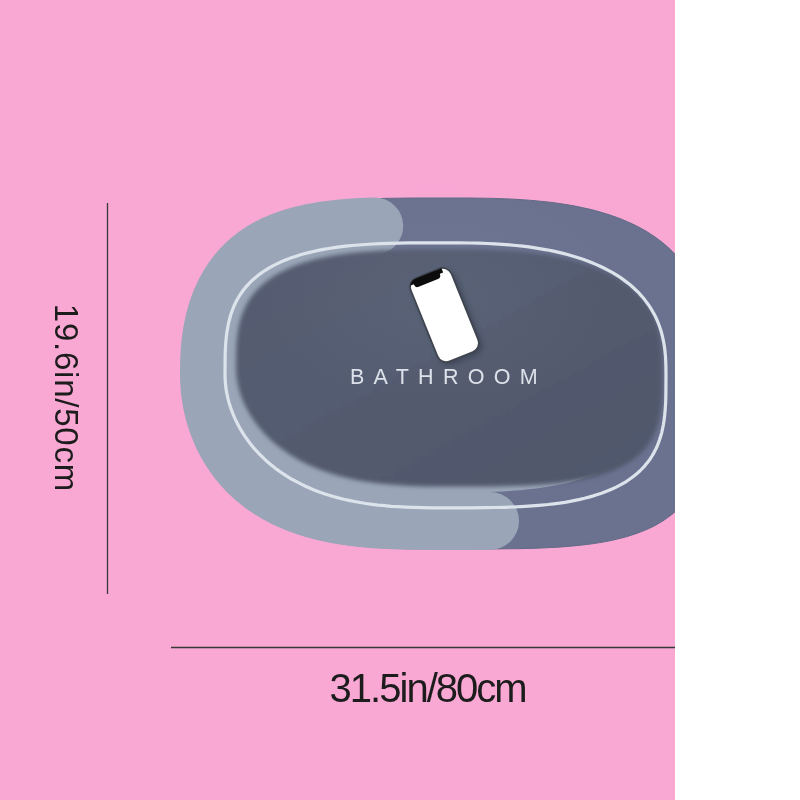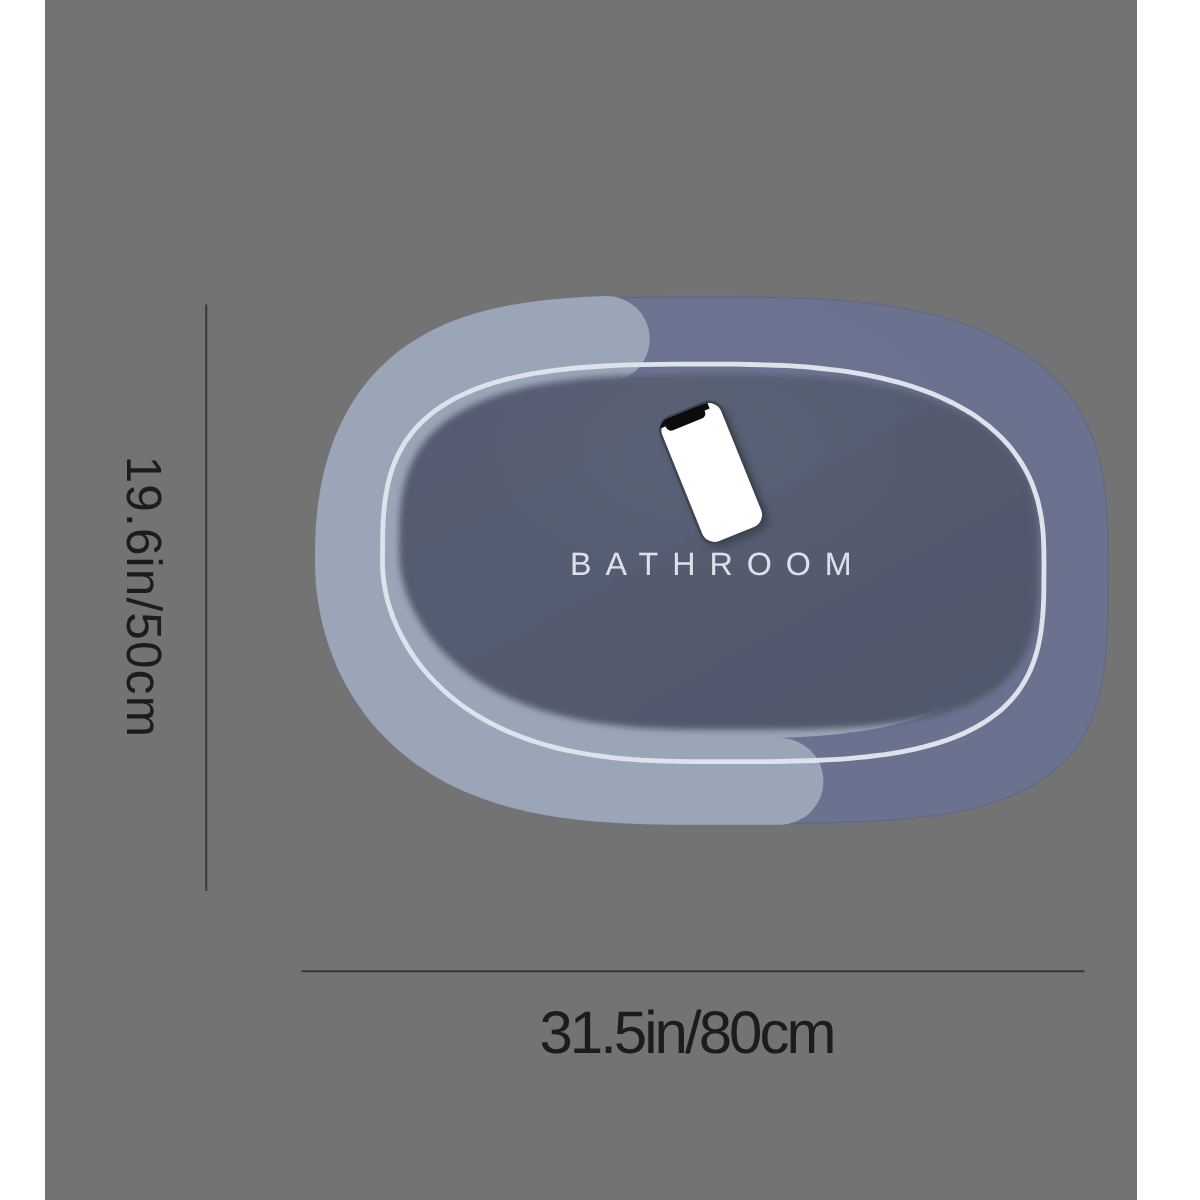--- a/index.html
+++ b/index.html
@@ -1,17 +1,17 @@
 <!DOCTYPE html>
 <html><head>
 <meta charset="utf-8">
 <style>
   html,body{margin:0;padding:0;background:#ffffff;}
-  .stage{position:relative;width:728px;height:800px;background:#737373;overflow:hidden;
-         font-family:"Liberation Sans", sans-serif;margin-left:30px;}
+  .stage{position:relative;width:675px;height:800px;background:#f9a8d4;overflow:hidden;
+         font-family:"Liberation Sans", sans-serif;}
 </style>
 </head>
 <body>
 <div class="stage">
 <svg width="800" height="800" viewBox="0 0 800 800" xmlns="http://www.w3.org/2000/svg">
 
   <path d="M 445.5 198.0 L 468.1 198.0 L 482.0 198.2 L 493.8 198.4 L 504.3 198.8 L 514.0 199.2 L 523.2 199.8 L 531.8 200.4 L 539.9 201.2 L 547.8 202.0 L 555.3 202.9 L 562.5 204.0 L 569.5 205.1 L 576.2 206.3 L 582.7 207.7 L 589.0 209.1 L 595.1 210.6 L 601.0 212.3 L 606.7 214.0 L 612.2 215.8 L 617.6 217.7 L 622.8 219.7 L 627.8 221.9 L 632.7 224.1 L 637.4 226.4 L 641.9 228.8 L 646.3 231.3 L 650.5 234.0 L 654.6 236.7 L 658.5 239.5 L 662.3 242.4 L 665.9 245.5 L 669.4 248.6 L 672.7 251.8 L 675.9 255.2 L 678.9 258.7 L 681.8 262.2 L 684.6 265.9 L 687.1 269.7 L 689.6 273.7 L 691.9 277.7 L 694.0 281.9 L 696.0 286.3 L 697.9 290.8 L 699.6 295.4 L 701.1 300.2 L 702.5 305.3 L 703.8 310.5 L 704.9 315.9 L 705.8 321.7 L 706.7 327.8 L 707.3 334.2 L 707.8 341.3 L 708.2 349.1 L 708.4 358.4 L 708.5 373.5 L 708.4 400.5 L 708.3 412.4 L 708.0 421.6 L 707.6 429.5 L 707.1 436.4 L 706.5 442.7 L 705.7 448.5 L 704.9 453.8 L 703.9 458.9 L 702.8 463.6 L 701.6 468.1 L 700.3 472.4 L 698.9 476.4 L 697.4 480.3 L 695.7 484.0 L 693.9 487.6 L 692.0 491.0 L 690.0 494.3 L 687.9 497.4 L 685.6 500.5 L 683.2 503.4 L 680.7 506.2 L 678.1 508.9 L 675.3 511.5 L 672.5 513.9 L 669.4 516.3 L 666.3 518.6 L 663.0 520.8 L 659.5 522.9 L 656.0 524.9 L 652.2 526.9 L 648.4 528.7 L 644.3 530.5 L 640.1 532.1 L 635.8 533.7 L 631.2 535.2 L 626.5 536.7 L 621.6 538.0 L 616.5 539.3 L 611.1 540.5 L 605.6 541.6 L 599.7 542.6 L 593.6 543.6 L 587.3 544.4 L 580.5 545.2 L 573.4 545.9 L 565.9 546.6 L 557.8 547.2 L 549.2 547.6 L 539.8 548.1 L 529.4 548.4 L 517.6 548.7 L 503.8 548.8 L 486.0 549.0 L 445.5 549.0 L 424.1 548.9 L 410.9 548.8 L 399.7 548.5 L 389.8 548.2 L 380.6 547.7 L 372.0 547.1 L 364.0 546.5 L 356.3 545.7 L 348.9 544.8 L 341.8 543.7 L 334.9 542.6 L 328.3 541.4 L 321.9 540.0 L 315.7 538.5 L 309.7 536.9 L 303.8 535.2 L 298.1 533.4 L 292.5 531.4 L 287.1 529.3 L 281.8 527.1 L 276.6 524.8 L 271.6 522.3 L 266.7 519.7 L 261.9 517.0 L 257.3 514.2 L 252.7 511.2 L 248.3 508.1 L 244.1 504.9 L 239.9 501.5 L 235.9 498.0 L 232.0 494.4 L 228.2 490.7 L 224.6 486.8 L 221.1 482.8 L 217.7 478.7 L 214.5 474.5 L 211.4 470.1 L 208.4 465.7 L 205.6 461.1 L 202.9 456.4 L 200.4 451.5 L 198.1 446.6 L 195.8 441.6 L 193.8 436.4 L 191.9 431.2 L 190.1 425.9 L 188.6 420.4 L 187.2 414.9 L 186.0 409.3 L 184.9 403.6 L 184.1 397.9 L 183.4 392.1 L 182.9 386.1 L 182.6 380.0 L 182.5 373.5 L 182.6 363.7 L 182.8 356.0 L 183.3 348.9 L 183.9 342.2 L 184.6 335.8 L 185.5 329.6 L 186.6 323.6 L 187.8 317.8 L 189.2 312.2 L 190.7 306.7 L 192.3 301.4 L 194.1 296.3 L 196.0 291.3 L 198.1 286.4 L 200.3 281.7 L 202.6 277.2 L 205.0 272.8 L 207.6 268.6 L 210.3 264.4 L 213.1 260.5 L 216.0 256.6 L 219.1 252.9 L 222.3 249.4 L 225.5 246.0 L 229.0 242.7 L 232.5 239.5 L 236.1 236.5 L 239.9 233.6 L 243.8 230.8 L 247.8 228.2 L 251.9 225.7 L 256.1 223.3 L 260.5 221.0 L 265.0 218.8 L 269.7 216.8 L 274.5 214.9 L 279.4 213.0 L 284.5 211.3 L 289.7 209.8 L 295.2 208.3 L 300.8 206.9 L 306.6 205.6 L 312.7 204.5 L 319.0 203.4 L 325.5 202.4 L 332.4 201.6 L 339.7 200.8 L 347.4 200.1 L 355.6 199.6 L 364.4 199.1 L 374.1 198.7 L 384.9 198.4 L 397.5 198.2 L 413.4 198.0 Z" fill="#6a7290" stroke="#616a85" stroke-width="1"></path>
 
   <path d="M 374.7 197.4 L 366.4 197.7 L 358.8 198.0 L 351.7 198.5 L 345.0 199.0 L 338.6 199.5 L 332.5 200.2 L 326.7 200.9 L 321.1 201.6 L 315.8 202.5 L 310.6 203.4 L 305.5 204.3 L 300.7 205.4 L 295.9 206.5 L 291.3 207.7 L 286.8 208.9 L 282.5 210.3 L 278.3 211.7 L 274.1 213.2 L 270.1 214.7 L 266.2 216.4 L 262.3 218.1 L 258.6 219.9 L 254.9 221.8 L 251.4 223.8 L 247.9 225.8 L 244.5 228.0 L 241.2 230.2 L 237.9 232.5 L 234.8 234.9 L 231.7 237.4 L 228.8 240.0 L 225.9 242.6 L 223.0 245.4 L 220.3 248.2 L 217.6 251.2 L 215.1 254.2 L 212.6 257.3 L 210.2 260.6 L 207.8 263.9 L 205.6 267.3 L 203.4 270.8 L 201.4 274.4 L 199.4 278.1 L 197.5 281.9 L 195.7 285.8 L 193.9 289.8 L 192.3 294.0 L 190.8 298.2 L 189.3 302.5 L 188.0 306.9 L 186.7 311.5 L 185.6 316.1 L 184.6 320.9 L 183.6 325.8 L 182.8 330.9 L 182.0 336.0 L 181.4 341.4 L 180.9 346.9 L 180.5 352.7 L 180.2 358.8 L 180.1 365.4 L 180.0 373.8 L 180.1 379.2 L 180.3 384.3 L 180.6 389.2 L 181.1 394.1 L 181.7 399.0 L 182.5 403.7 L 183.3 408.4 L 184.3 413.1 L 185.4 417.7 L 186.6 422.3 L 188.0 426.8 L 189.4 431.2 L 191.0 435.5 L 192.7 439.8 L 194.4 444.1 L 196.3 448.2 L 198.3 452.3 L 200.4 456.3 L 202.6 460.2 L 204.9 464.1 L 207.3 467.8 L 209.9 471.5 L 212.4 475.1 L 215.1 478.7 L 217.9 482.1 L 220.8 485.5 L 223.8 488.7 L 226.8 491.9 L 230.0 495.0 L 233.2 498.0 L 236.5 500.9 L 240.0 503.8 L 243.4 506.5 L 247.0 509.2 L 250.7 511.7 L 254.5 514.2 L 258.3 516.6 L 262.2 518.9 L 266.2 521.1 L 270.3 523.3 L 274.5 525.3 L 278.8 527.3 L 283.2 529.1 L 287.6 530.9 L 292.2 532.6 L 296.9 534.2 L 301.6 535.8 L 306.5 537.2 L 311.5 538.6 L 316.6 539.9 L 321.8 541.1 L 327.2 542.2 L 332.6 543.3 L 338.3 544.2 L 344.1 545.1 L 350.1 545.9 L 356.3 546.6 L 362.7 547.3 L 369.4 547.9 L 376.4 548.4 L 383.8 548.8 L 391.6 549.2 L 400.0 549.5 L 409.3 549.7 L 419.8 549.8 L 433.0 549.9 L 469.6 549.9 L 490.2 549.8 A 28.9 28.9 0 0 0 490.0 492.0 L 496.7 491.7 L 503.1 491.4 L 509.2 491.0 L 515.0 490.6 L 520.6 490.2 L 526.0 489.6 L 531.3 489.1 L 536.4 488.4 L 541.3 487.8 L 546.1 487.1 L 550.7 486.3 L 555.3 485.5 L 559.7 484.6 L 564.0 483.7 L 568.2 482.7 L 572.2 481.7 L 576.2 480.6 L 580.1 479.5 L 583.8 478.3 L 587.5 477.0 L 591.1 475.8 L 594.5 474.4 L 597.9 473.1 L 601.2 471.6 L 604.4 470.1 L 607.5 468.6 L 610.5 467.0 L 613.4 465.4 L 616.2 463.7 L 618.9 461.9 L 621.6 460.2 L 624.1 458.3 L 626.6 456.4 L 628.9 454.4 L 631.2 452.4 L 633.4 450.4 L 635.5 448.3 L 637.5 446.1 L 639.4 443.8 L 641.2 441.6 L 642.9 439.2 L 644.6 436.8 L 646.1 434.3 L 647.6 431.7 L 649.0 429.1 L 650.2 426.4 L 651.4 423.7 L 652.5 420.8 L 653.5 417.8 L 654.4 414.8 L 655.2 411.6 L 656.0 408.4 L 656.6 404.9 L 657.1 401.3 L 657.6 397.5 L 658.0 393.5 L 658.2 389.0 L 658.4 384.0 L 658.5 377.8 L 658.5 368.1 L 658.4 362.4 L 658.2 357.7 L 657.9 353.4 L 657.5 349.5 L 657.0 345.8 L 656.5 342.2 L 655.8 338.9 L 655.0 335.6 L 654.2 332.5 L 653.2 329.4 L 652.2 326.5 L 651.0 323.6 L 649.8 320.8 L 648.5 318.1 L 647.0 315.5 L 645.5 312.9 L 643.9 310.4 L 642.2 308.0 L 640.4 305.6 L 638.5 303.3 L 636.5 301.0 L 634.5 298.8 L 632.3 296.6 L 630.0 294.5 L 627.7 292.5 L 625.2 290.5 L 622.7 288.6 L 620.1 286.7 L 617.3 284.8 L 614.5 283.0 L 611.6 281.3 L 608.6 279.6 L 605.5 278.0 L 602.3 276.4 L 599.1 274.9 L 595.7 273.4 L 592.2 272.0 L 588.7 270.7 L 585.0 269.3 L 581.2 268.1 L 577.4 266.9 L 573.4 265.7 L 569.4 264.6 L 565.2 263.5 L 561.0 262.5 L 556.6 261.6 L 552.1 260.7 L 547.5 259.9 L 542.8 259.1 L 538.0 258.3 L 533.0 257.6 L 527.9 257.0 L 522.6 256.4 L 517.2 255.9 L 511.6 255.4 L 505.8 255.0 L 499.7 254.6 L 493.4 254.3 L 486.8 254.0 L 479.7 253.8 L 472.1 253.7 L 463.5 253.6 L 453.1 253.5 L 431.7 253.5 L 418.4 253.6 L 408.2 253.7 L 399.3 253.8 L 391.3 254.0 L 383.9 254.2 L 377.0 254.5 A 28.6 28.6 0 0 0 374.7 197.4 Z" fill="#9aa6b8"></path>
 

